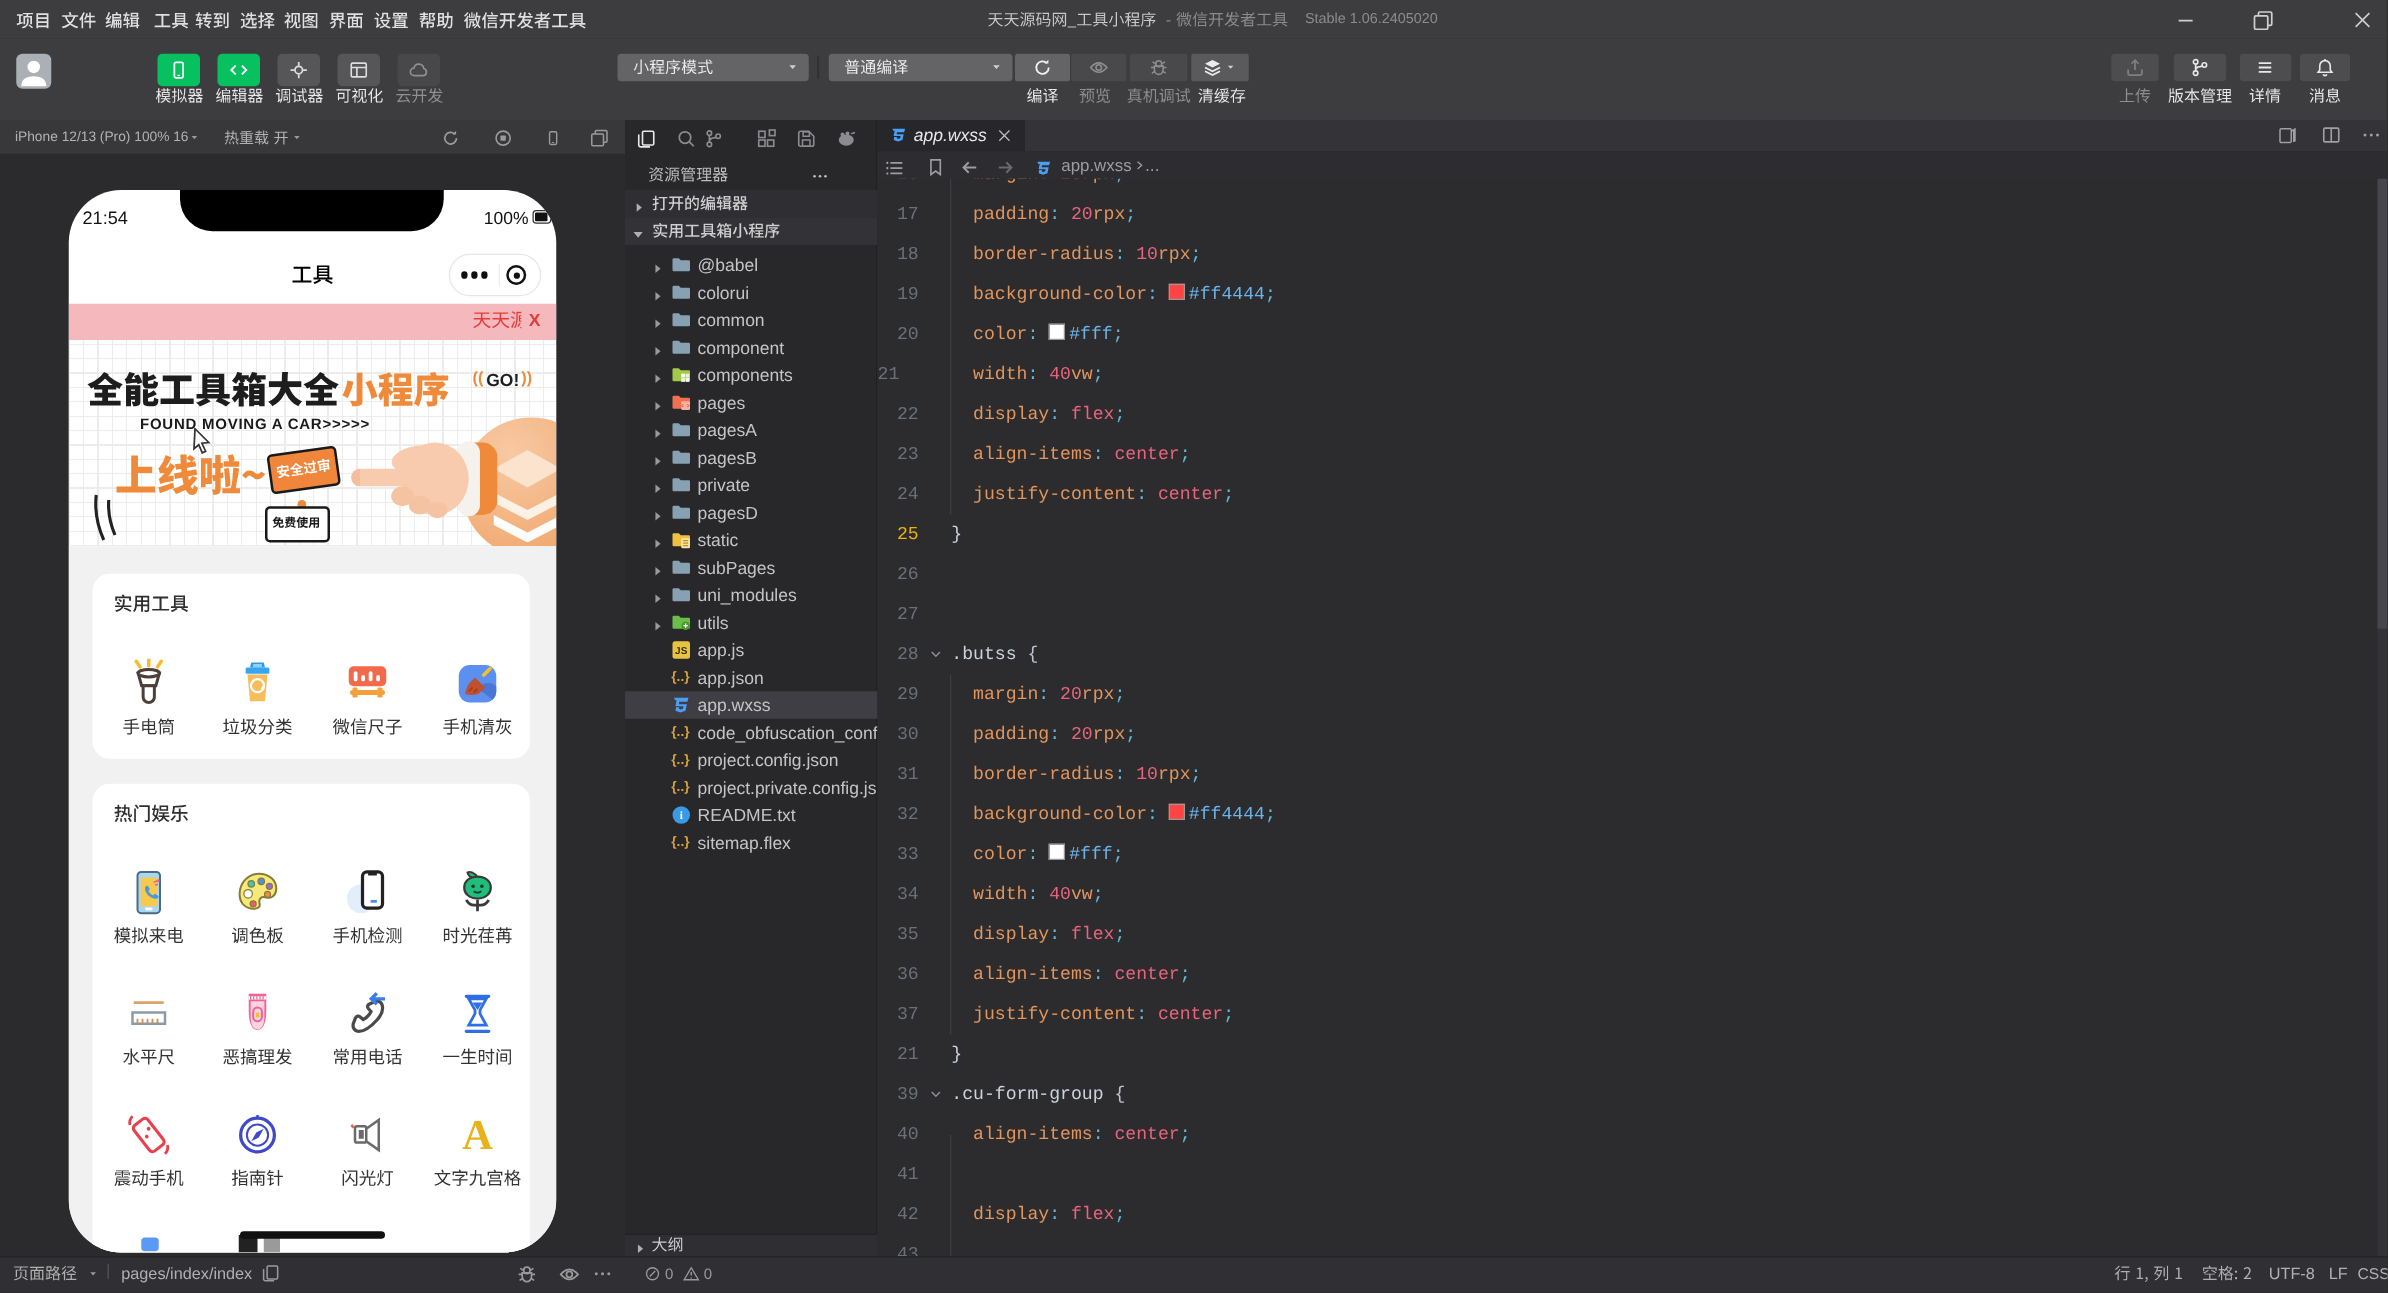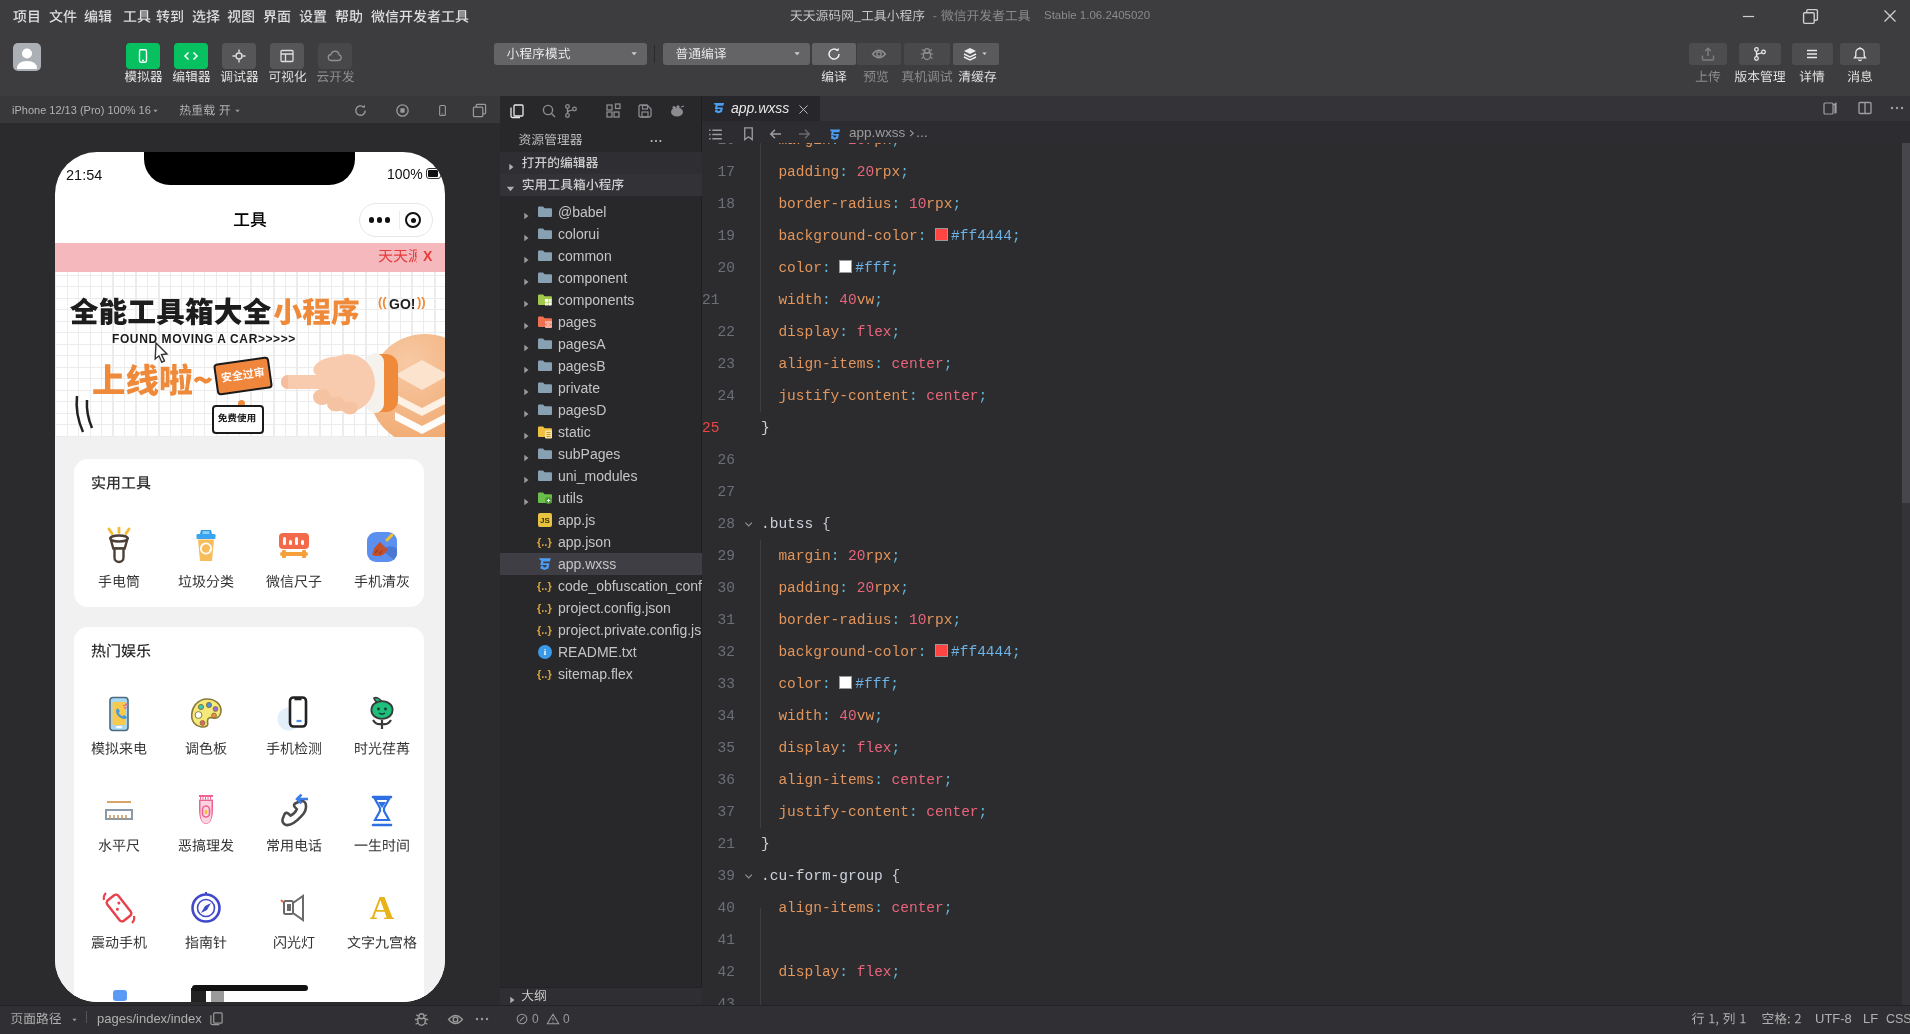--- a/index.html
+++ b/index.html
@@ -978,21 +978,21 @@
     <div style="position:absolute;left:0px;top:109px;width:33px;height:32px;line-height:32px;text-align:right;color:#6b7078;font:14.5px/32px 'Liberation Mono',monospace">20</div>
     <div style="position:absolute;left:59px;top:109px;height:32px;font:14.5px/32px 'Liberation Mono',monospace;white-space:pre"><span style="color:">&nbsp;&nbsp;</span><span style="color:#e2955c">color</span><span style="color:#62b8d8">:</span>&nbsp;<span style="display:inline-block;width:13px;height:13px;background:#fff;border:1px solid #999;vertical-align:-1px;margin-right:3px"></span><span style="color:#6cb3e8">#fff</span><span style="color:#62b8d8">;</span></div>
     <div style="position:absolute;left:0px;top:141px;width:33px;height:32px;line-height:32px;color:#6b7078;font:14.5px/32px 'Liberation Mono',monospace">21</div>
     <div style="position:absolute;left:59px;top:141px;height:32px;font:14.5px/32px 'Liberation Mono',monospace;white-space:pre"><span style="color:">&nbsp;&nbsp;</span><span style="color:#e2955c">width</span><span style="color:#62b8d8">:</span><span style="color:#e8647c">&nbsp;40</span><span style="color:#e2955c">vw</span><span style="color:#62b8d8">;</span></div>
     <div style="position:absolute;left:0px;top:173px;width:33px;height:32px;line-height:32px;text-align:right;color:#6b7078;font:14.5px/32px 'Liberation Mono',monospace">22</div>
     <div style="position:absolute;left:59px;top:173px;height:32px;font:14.5px/32px 'Liberation Mono',monospace;white-space:pre"><span style="color:">&nbsp;&nbsp;</span><span style="color:#e2955c">display</span><span style="color:#62b8d8">:</span><span style="color:#e8647c">&nbsp;flex</span><span style="color:#62b8d8">;</span></div>
     <div style="position:absolute;left:0px;top:205px;width:33px;height:32px;line-height:32px;text-align:right;color:#6b7078;font:14.5px/32px 'Liberation Mono',monospace">23</div>
     <div style="position:absolute;left:59px;top:205px;height:32px;font:14.5px/32px 'Liberation Mono',monospace;white-space:pre"><span style="color:">&nbsp;&nbsp;</span><span style="color:#e2955c">align-items</span><span style="color:#62b8d8">:</span><span style="color:#e8647c">&nbsp;center</span><span style="color:#62b8d8">;</span></div>
     <div style="position:absolute;left:0px;top:237px;width:33px;height:32px;line-height:32px;text-align:right;color:#6b7078;font:14.5px/32px 'Liberation Mono',monospace">24</div>
     <div style="position:absolute;left:59px;top:237px;height:32px;font:14.5px/32px 'Liberation Mono',monospace;white-space:pre"><span style="color:">&nbsp;&nbsp;</span><span style="color:#e2955c">justify-content</span><span style="color:#62b8d8">:</span><span style="color:#e8647c">&nbsp;center</span><span style="color:#62b8d8">;</span></div>
-    <div style="position:absolute;left:0px;top:269px;width:33px;height:32px;line-height:32px;text-align:left;color:#ef4444;font:14.5px/32px 'Liberation Mono',monospace">25</div>
+    <div style="position:absolute;left:0px;top:269px;width:33px;height:32px;line-height:32px;text-align:right;color:#eab308;font:14.5px/32px 'Liberation Mono',monospace">25</div>
     <div style="position:absolute;left:59px;top:269px;height:32px;font:14.5px/32px 'Liberation Mono',monospace;white-space:pre"><span style="color:#cdd3dd">}</span></div>
     <div style="position:absolute;left:0px;top:301px;width:33px;height:32px;line-height:32px;text-align:right;color:#6b7078;font:14.5px/32px 'Liberation Mono',monospace">26</div>
     <div style="position:absolute;left:0px;top:333px;width:33px;height:32px;line-height:32px;text-align:right;color:#6b7078;font:14.5px/32px 'Liberation Mono',monospace">27</div>
     <div style="position:absolute;left:0px;top:365px;width:33px;height:32px;line-height:32px;text-align:right;color:#6b7078;font:14.5px/32px 'Liberation Mono',monospace">28</div>
     <div style="position:absolute;left:41px;top:375px;width:13px;height:13px;"><svg width="13" height="13" viewBox="0 0 16 16" fill="none">
         <path d="M3 4.5l4 4 4-4" stroke="#8f939a" stroke-width="1.4" fill="none"></path>
       </svg></div>
     <div style="position:absolute;left:59px;top:365px;height:32px;font:14.5px/32px 'Liberation Mono',monospace;white-space:pre"><span style="color:#cdd3dd">.butss</span><span style="color:#bfc5cd">&nbsp;{</span></div>
     <div style="position:absolute;left:0px;top:397px;width:33px;height:32px;line-height:32px;text-align:right;color:#6b7078;font:14.5px/32px 'Liberation Mono',monospace">29</div>
     <div style="position:absolute;left:59px;top:397px;height:32px;font:14.5px/32px 'Liberation Mono',monospace;white-space:pre"><span style="color:">&nbsp;&nbsp;</span><span style="color:#e2955c">margin</span><span style="color:#62b8d8">:</span><span style="color:#e8647c">&nbsp;20</span><span style="color:#e2955c">rpx</span><span style="color:#62b8d8">;</span></div>

